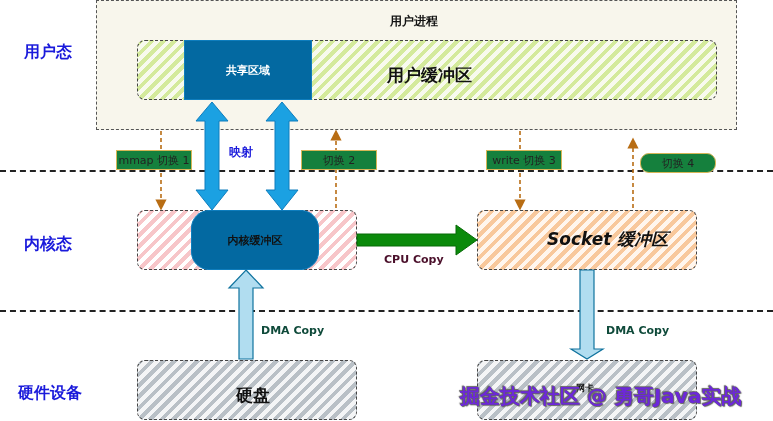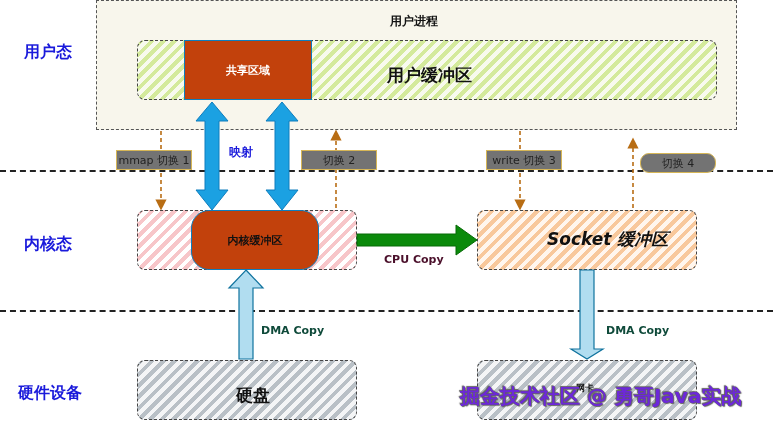--- a/index.html
+++ b/index.html
@@ -7,25 +7,25 @@
          font-family: "DejaVu Sans", "Liberation Sans", sans-serif; }
   .layer-label { position: absolute; font-size: 16px; font-weight: bold; color: #1a1adb; }
   .process-box { position: absolute; left: 96px; top: 0px; width: 641px; height: 130px;
                  background: #f8f6ec; border: 1px dashed #555; box-sizing: border-box; }
   .process-title { position: absolute; left: 390px; top: 13px; font-size: 12px; font-weight: bold; color: #111; }
   .hatch-green { background: repeating-linear-gradient(135deg, #d4ea9c 0 4px, #f8faee 4px 8px); }
   .hatch-pink { background: repeating-linear-gradient(135deg, #f7c6c9 0 4px, #ffffff 4px 8px); }
   .hatch-orange { background: repeating-linear-gradient(135deg, #f8c89c 0 4px, #fff6ee 4px 8px); }
   .hatch-gray { background: repeating-linear-gradient(135deg, #b9c0c6 0 4px, #f4f5f6 4px 8px); }
   .region { position: absolute; border: 1px dashed #444; border-radius: 8px; box-sizing: border-box; }
-  .blue-block { position: absolute; background: #c2410c; border: 1px solid #0e7dbd; box-sizing: border-box;
+  .blue-block { position: absolute; background: #0369a1; border: 1px solid #0e7dbd; box-sizing: border-box;
                 display: flex; align-items: center; justify-content: center; font-size: 11px; font-weight: bold; }
   .region-label { position: absolute; font-size: 17px; font-weight: bold; color: #111; white-space: nowrap; }
   .sep-line { position: absolute; left: 0; width: 773px; height: 0; border-top: 2px dashed #222; }
-  .switch-label { position: absolute; height: 20px; background: #737373; border: 1px solid #d6b656; box-sizing: border-box;
+  .switch-label { position: absolute; height: 20px; background: #15803d; border: 1px solid #d6b656; box-sizing: border-box;
                   font-size: 11px; color: #222; display: flex; align-items: center; justify-content: center; white-space: nowrap; }
   .note { position: absolute; font-size: 11px; font-weight: bold; white-space: nowrap; }
   svg.overlay { position: absolute; left: 0; top: 0; width: 773px; height: 421px; pointer-events: none; }
   .watermark { position: absolute; left: 460px; top: 383px; font-size: 20px; color: #6d28d9; white-space: nowrap;
                text-shadow: 0 0 1px #555, 1px 1px 1px #666, -1px -1px 1px #666; font-weight: bold; }
 </style>
 </head>
 <body>
 
 <div class="layer-label" style="left:24px; top:42px;">用户态</div>

